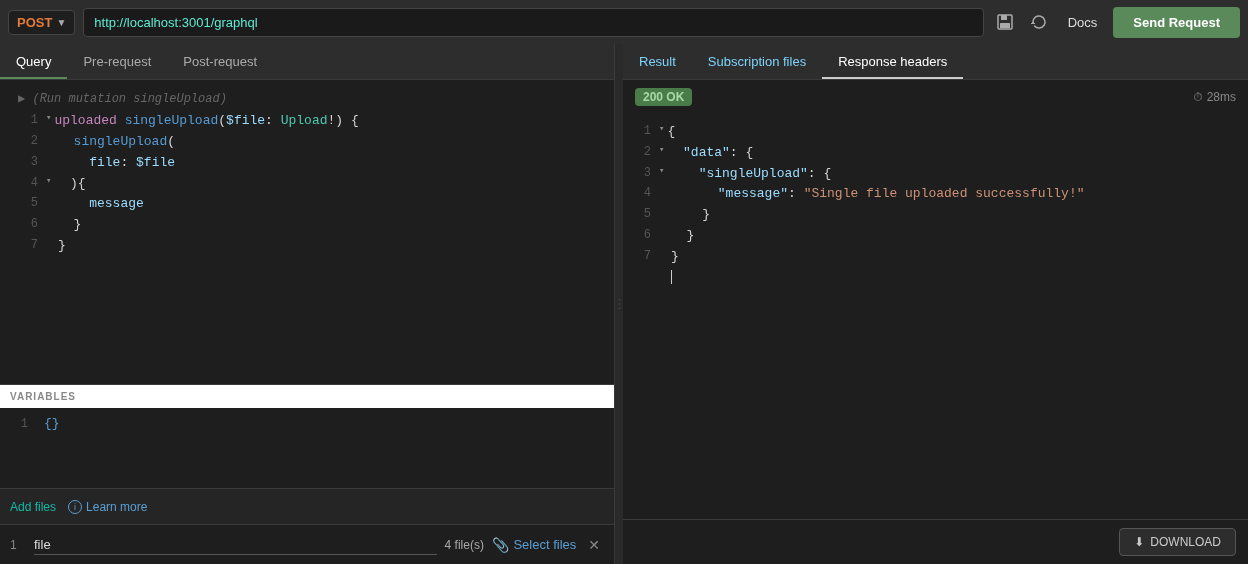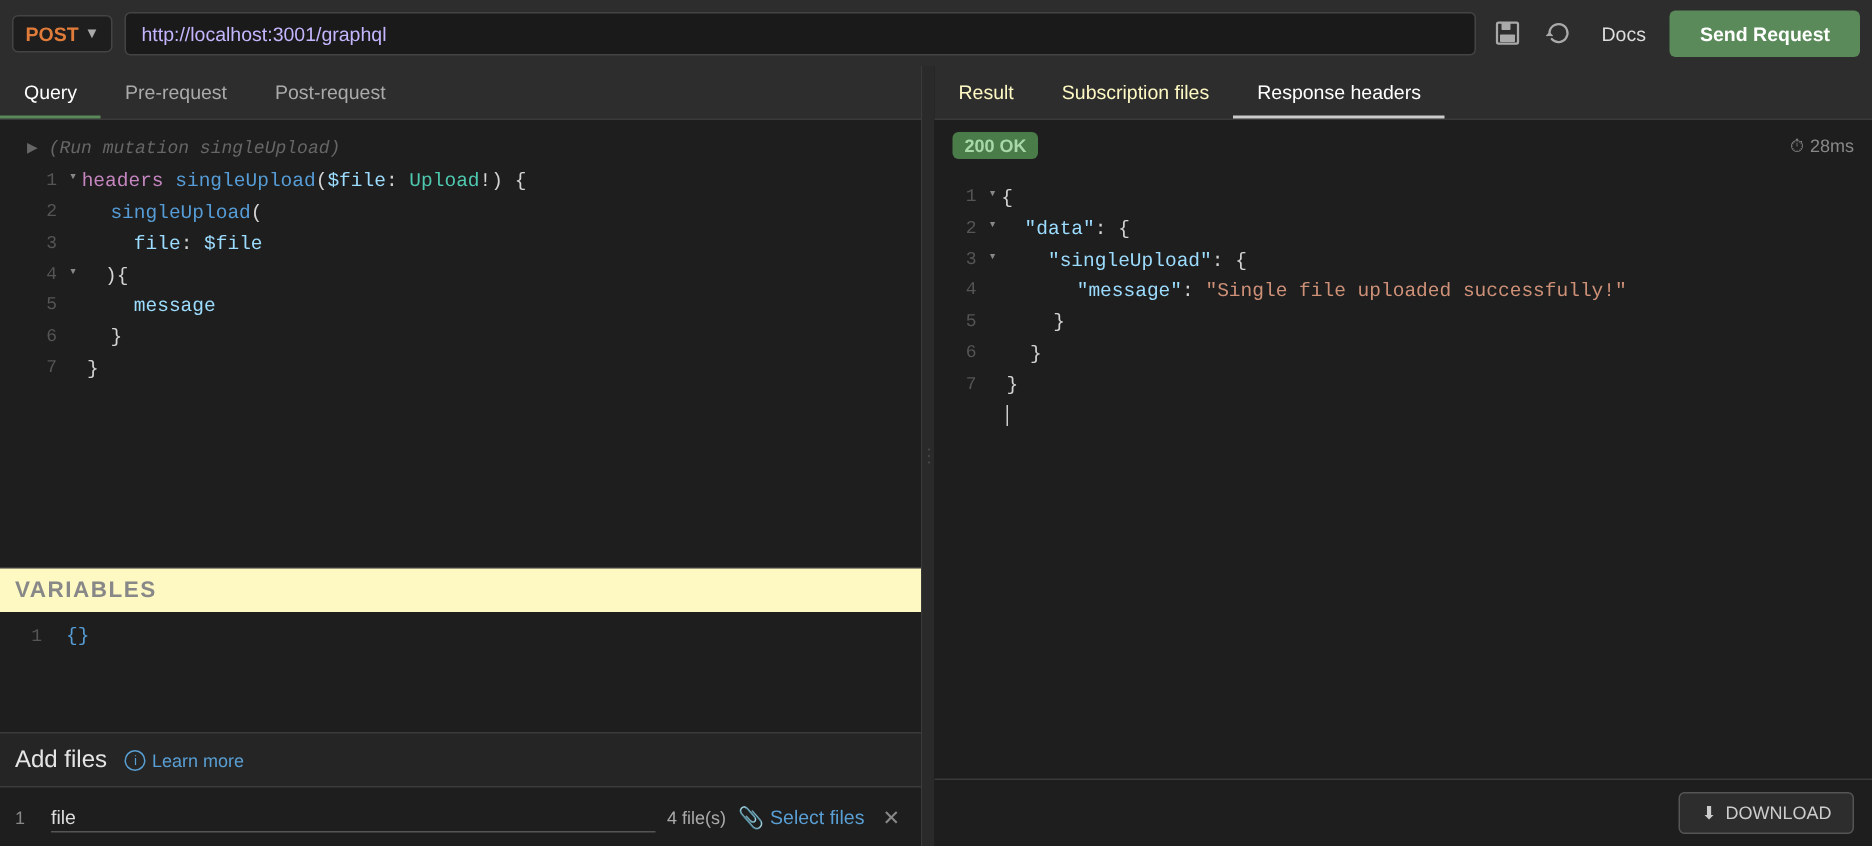--- a/index.html
+++ b/index.html
@@ -40,21 +40,21 @@
     .method-selector .chevron {
       font-size: 10px;
       color: #aaa;
     }
     .url-bar {
       flex: 1;
       background: #1a1a1a;
       border: 1px solid #444;
       border-radius: 4px;
       padding: 6px 10px;
-      color: #c4b5fd;
+      color: #5eead4;
       font-size: 13px;
     }
     .top-btn {
       background: none;
       border: none;
       cursor: pointer;
       color: #aaa;
       font-size: 16px;
       padding: 4px;
       display: flex;
@@ -164,25 +164,25 @@
     .field { color: #9cdcfe; }
     .var-name { color: #9cdcfe; }
 
     
     .variables-section {
       border-top: 1px solid #3a3a3a;
       flex-shrink: 0;
     }
     .variables-header {
       padding: 6px 10px;
-      font-size: 15px;
+      font-size: 10px;
       font-weight: bold;
       color: #888;
       letter-spacing: 1px;
-      background: #fef9c3;
+      background: #ffffff;
     }
     .variables-body {
       padding: 8px;
       font-family: 'Courier New', monospace;
       font-size: 13px;
       background: #1e1e1e;
       min-height: 80px;
     }
     .var-line {
       display: flex;
@@ -195,22 +195,22 @@
       display: flex;
       align-items: center;
       background: #252525;
       border-top: 1px solid #3a3a3a;
       padding: 6px 10px;
       height: 36px;
       gap: 12px;
       flex-shrink: 0;
     }
     .add-files-btn {
-      color: #e5e5e5;
-      font-size: 16px;
+      color: #14b8a6;
+      font-size: 12px;
       cursor: pointer;
       background: none;
       border: none;
       padding: 0;
     }
     .learn-more-wrap {
       display: flex;
       align-items: center;
       gap: 4px;
     }
@@ -298,21 +298,21 @@
     .result-tabs {
       display: flex;
       background: #2d2d2d;
       border-bottom: 1px solid #3a3a3a;
       height: 36px;
       align-items: flex-end;
     }
     .result-tab {
       padding: 8px 16px;
       font-size: 13px;
-      color: #fef9c3;
+      color: #7dd3fc;
       cursor: pointer;
       border-bottom: 2px solid transparent;
     }
     .result-tab.active {
       color: #fff;
       border-bottom: 2px solid #ccc;
       margin-top: 40px;
     }
 
     
@@ -451,21 +451,21 @@
     </div>
 
     <div class="code-area">
       <div class="comment-line">
         <span>▶ (Run mutation singleUpload)</span>
       </div>
 
       <div class="code-line">
         <span class="line-num">1</span>
         <span class="collapse-arrow">▾</span>
-        <span class="kw">headers</span>
+        <span class="kw">uploaded</span>
         <span>&nbsp;</span>
         <span class="fn">singleUpload</span>
         <span class="punct">(</span>
         <span class="param">$file</span>
         <span class="op">:&nbsp;</span>
         <span class="type">Upload</span>
         <span class="punct">!)&nbsp;{</span>
       </div>
 
       <div class="code-line">

